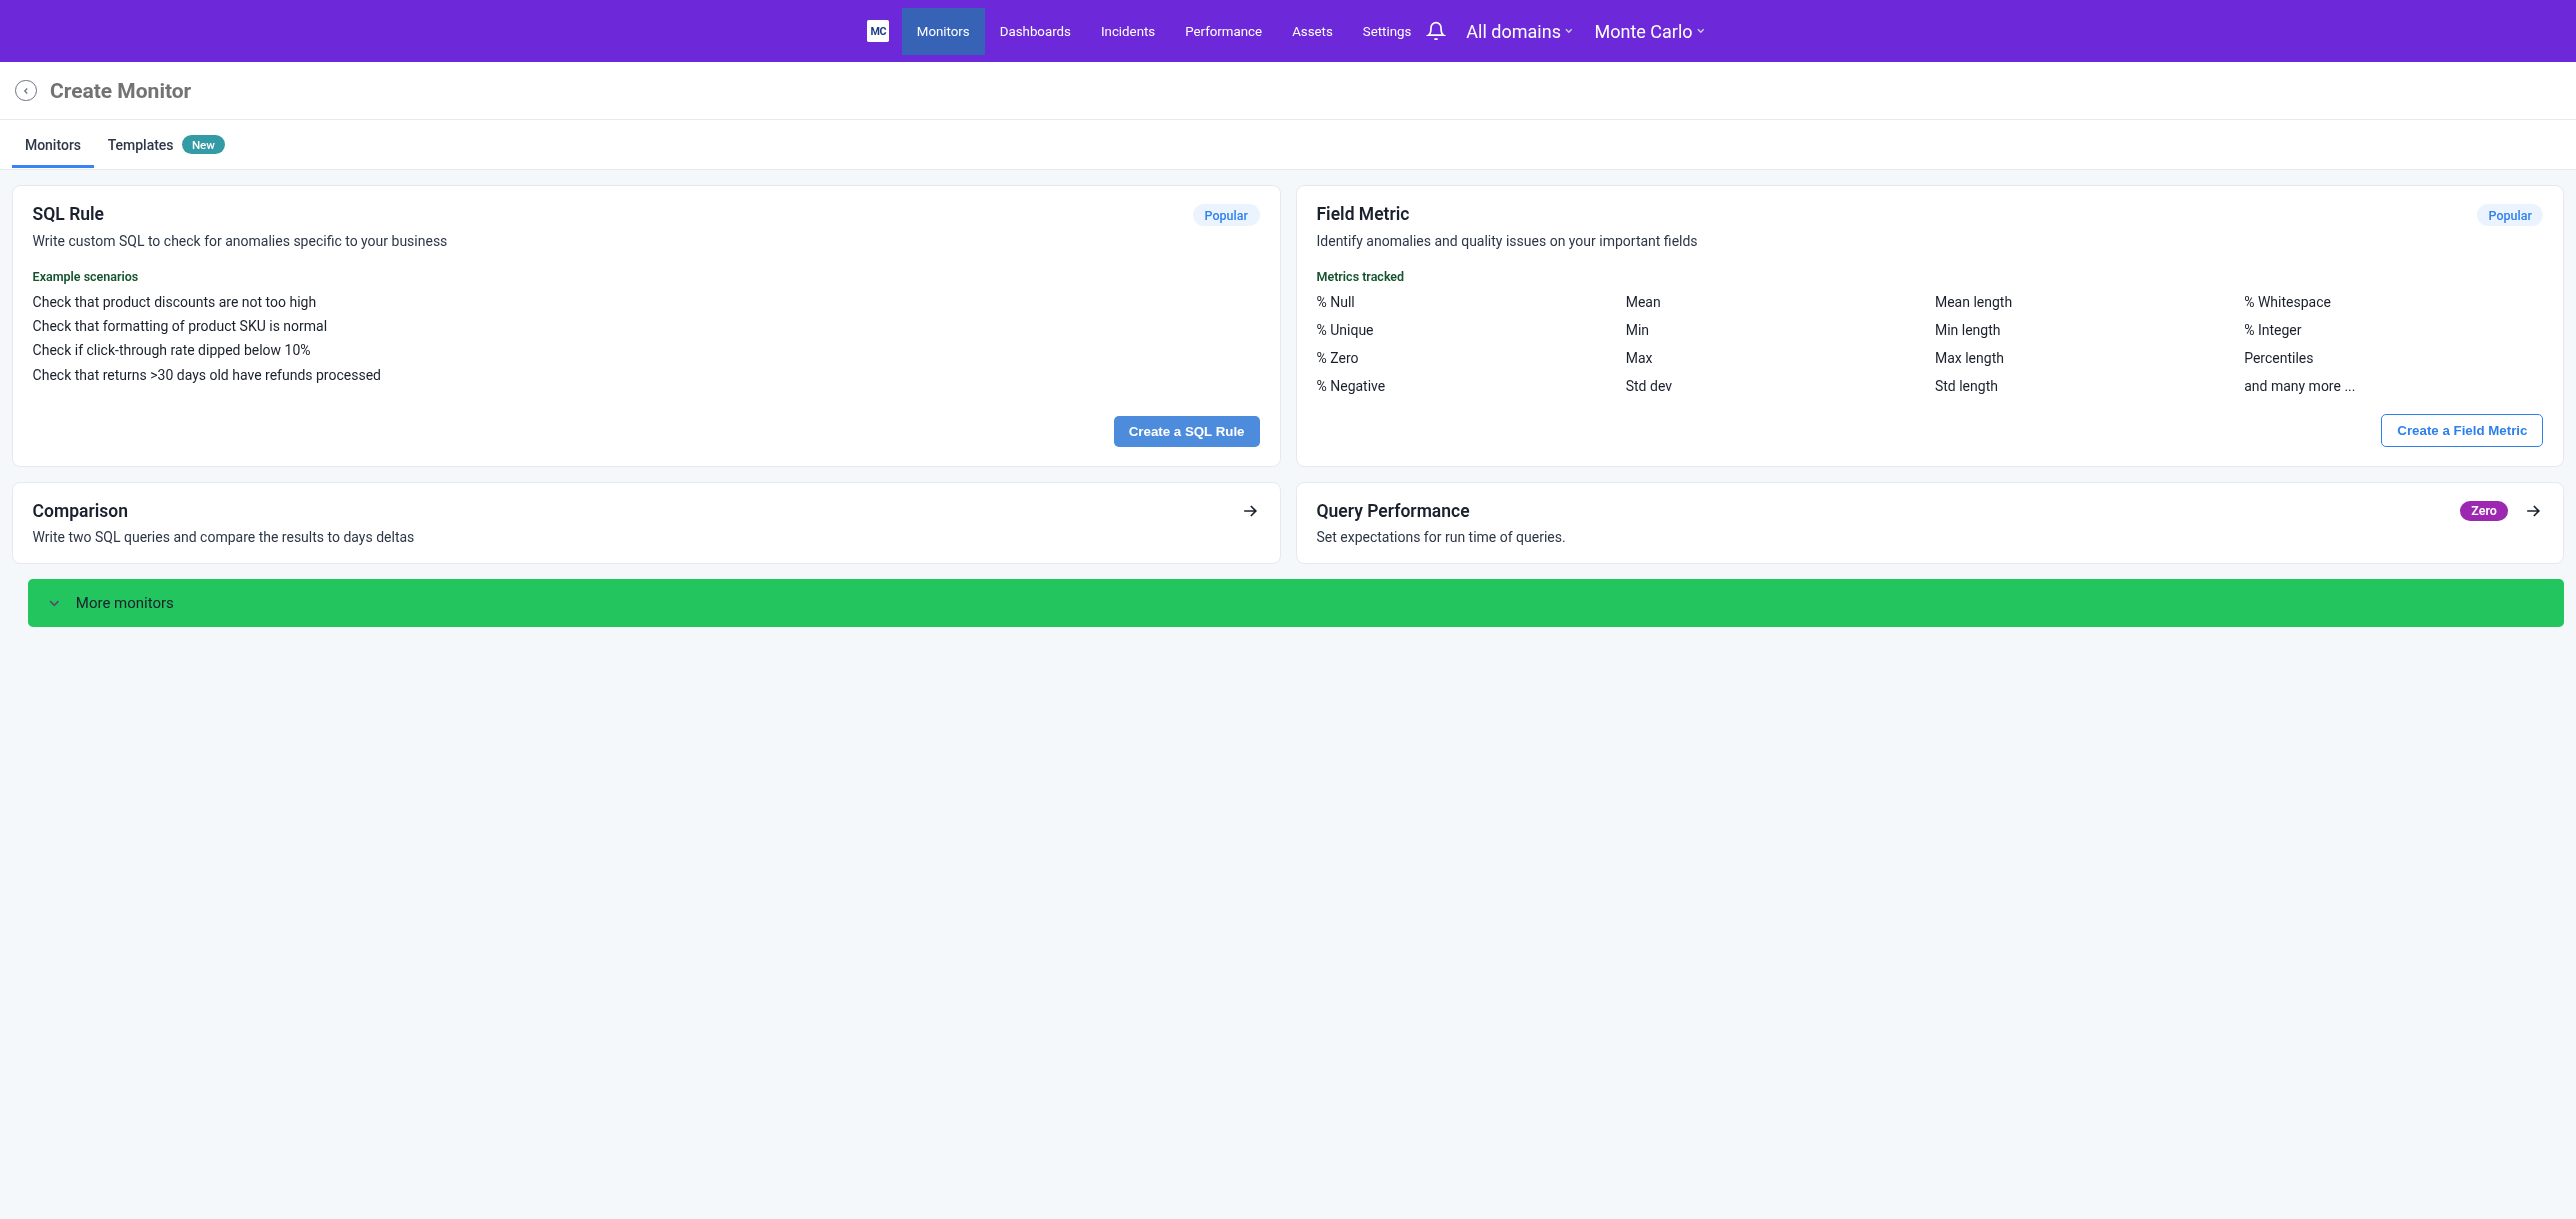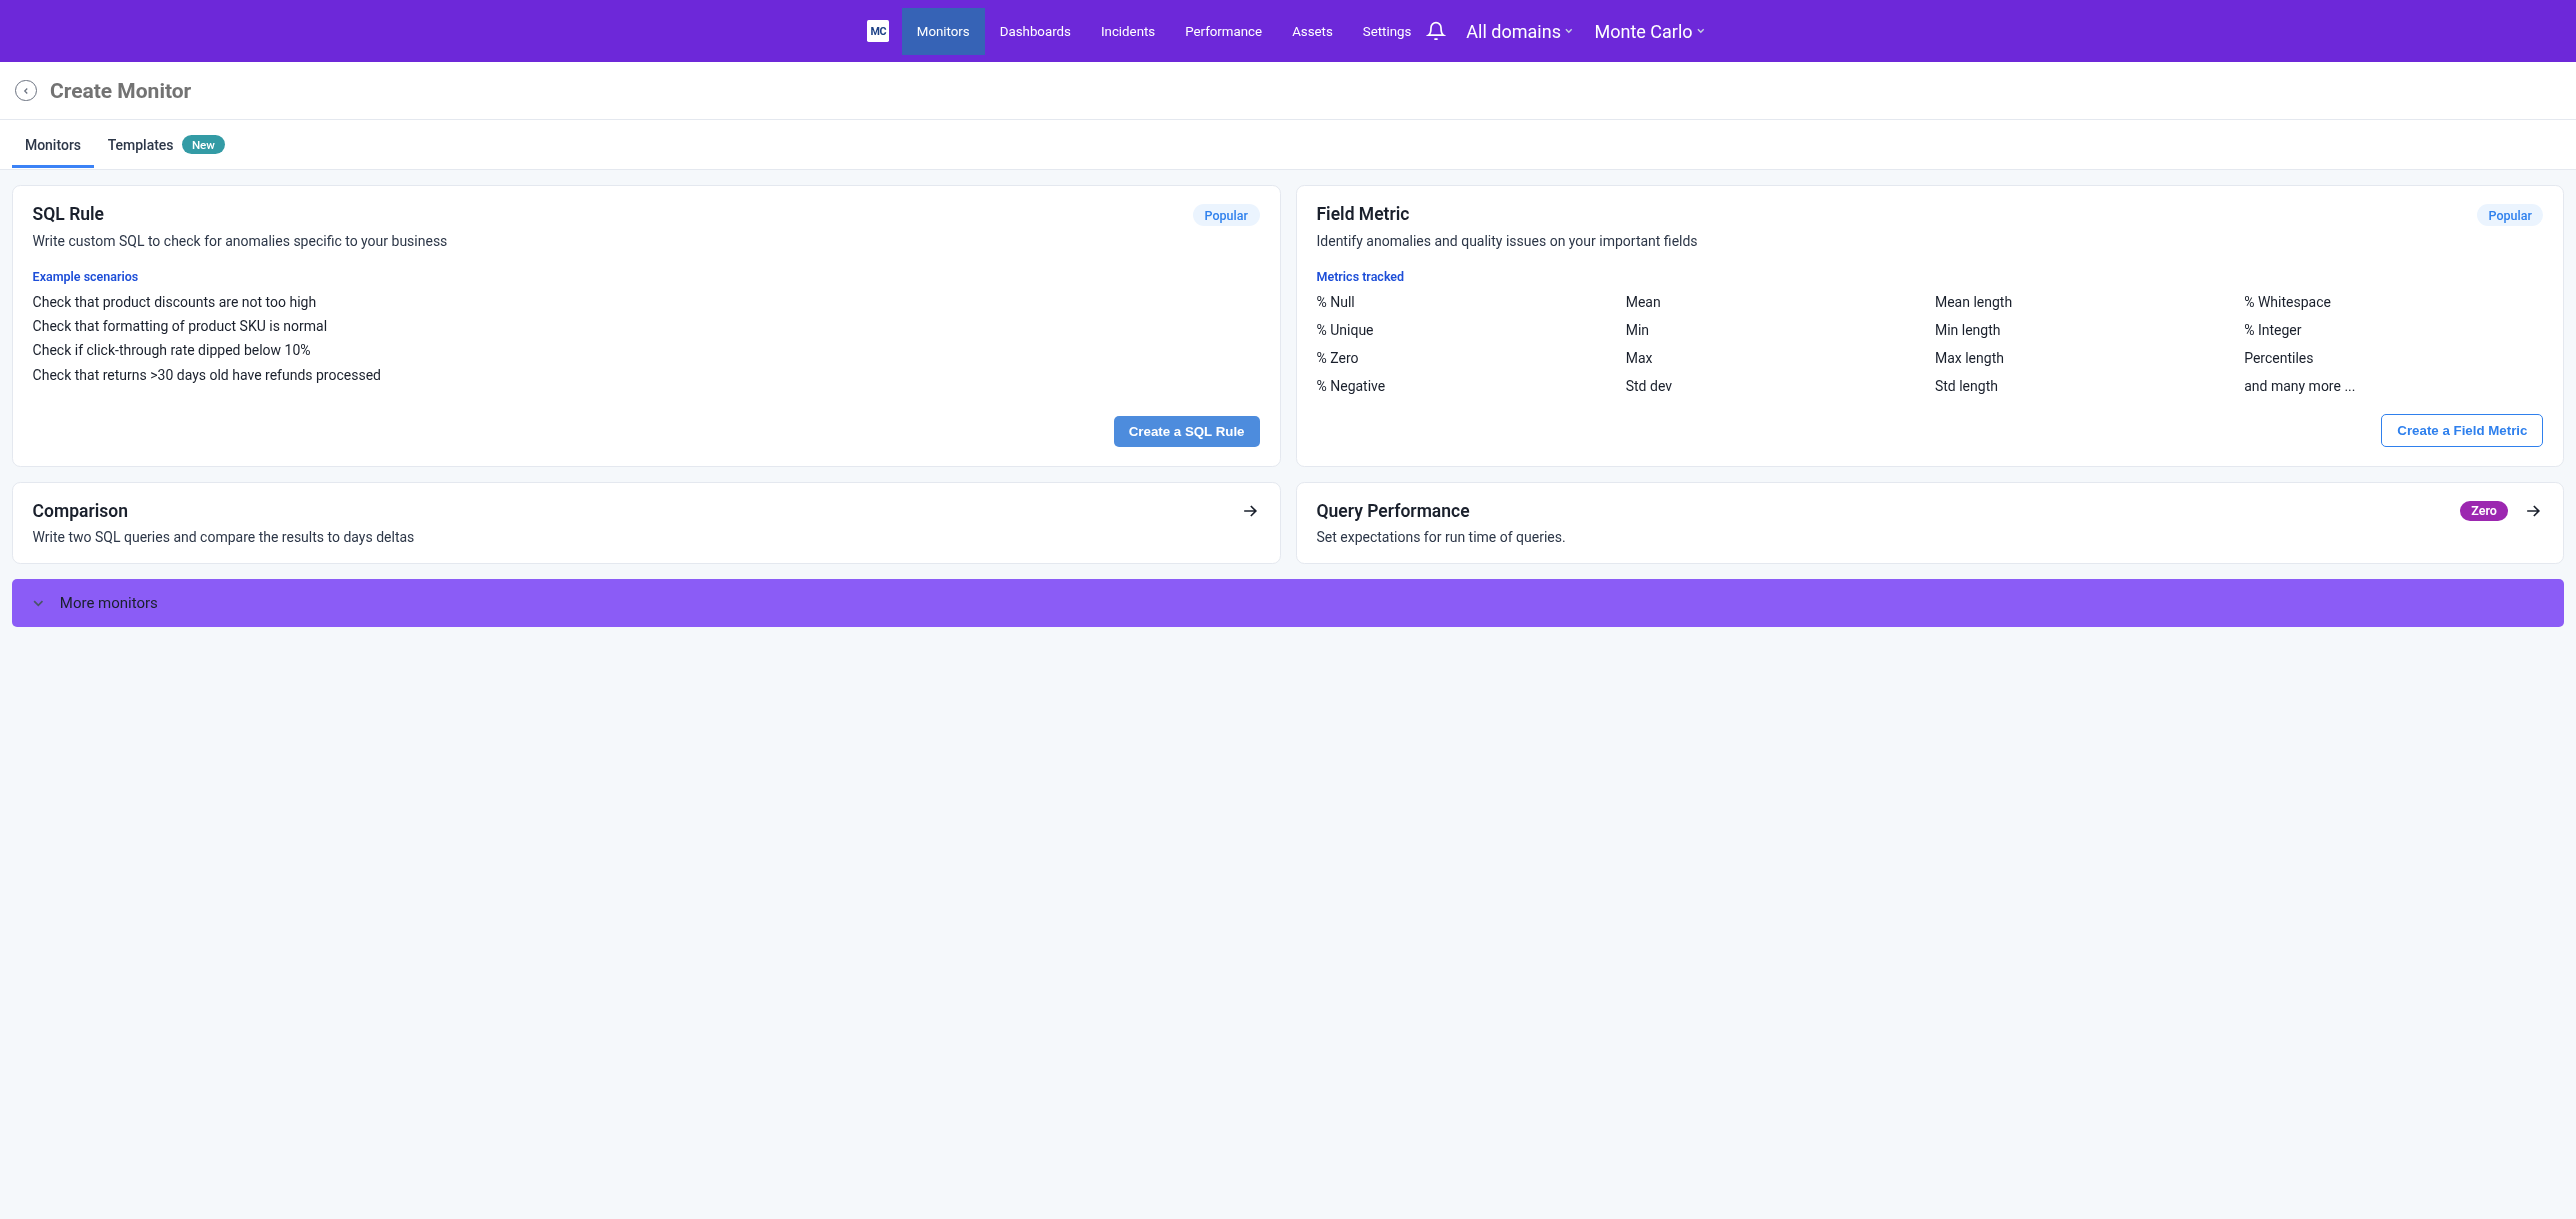--- a/index.html
+++ b/index.html
@@ -183,21 +183,21 @@
       font-weight: 600;
     }
     .card-description {
       font-size: 14px;
       color: #2d3748;
       margin-bottom: 20px;
     }
     .card-subheading {
       font-size: 12.5px;
       font-weight: 600;
-      color: #1d4ed8;
+      color: #14532d;
       margin-bottom: 10px;
     }
     .scenario-list {
       display: flex;
       flex-direction: column;
       gap: 8.3px;
       margin-bottom: 20px;
     }
     .scenario-item {
       font-size: 14px;
@@ -248,27 +248,28 @@
       display: flex;
       align-items: center;
       gap: 15px;
     }
     .arrow-icon {
       width: 20px;
       height: 20px;
       color: #1a202c;
     }
     .more-monitors {
-      background: #8b5cf6;
+      background: #22c55e;
       border-radius: 5px;
       padding: 15px 18.3px;
       display: flex;
       align-items: center;
       gap: 13.3px;
       cursor: pointer;
+      margin-left: 16px;
     }
     .chevron-down-more {
       width: 16.6px;
       height: 16.6px;
       color: #4a5568;
     }
     .more-label {
       font-size: 15px;
       color: #1a202c;
     }

